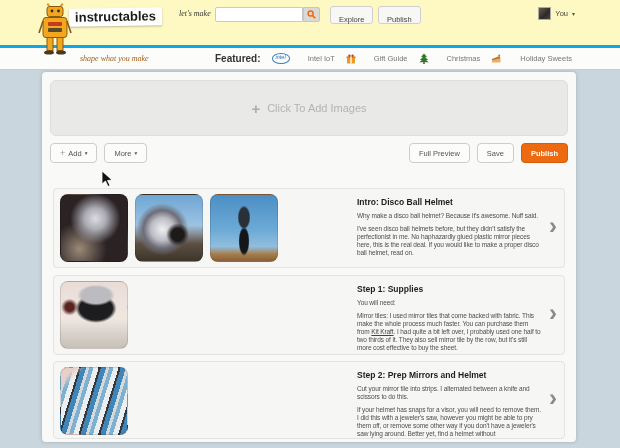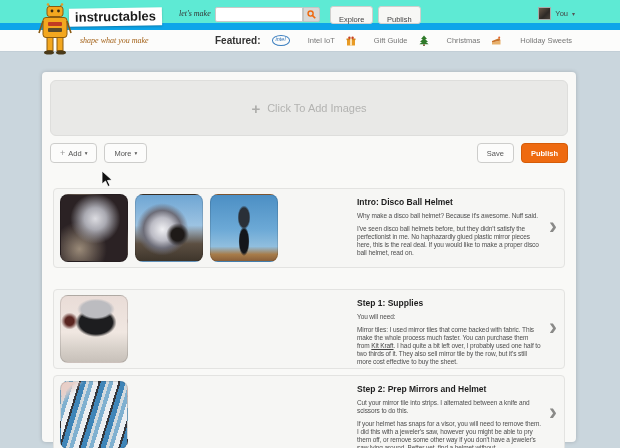--- a/index.html
+++ b/index.html
@@ -5,22 +5,22 @@
   * { box-sizing: border-box; margin: 0; padding: 0; }
   html,body { width:620px; height:448px; }
   body {
     background:#cad6dd;
     font-family:"Liberation Sans", sans-serif;
     position:relative;
     overflow:hidden;
   }
   
   .topbar {
-    position:relative; height:30px; background:#5eead4;
-    border-bottom:7px solid #0ea5e9; z-index:5;
+    position:relative; height:48px; background:#fef9c3;
+    border-bottom:3px solid #0ea5e9; z-index:5;
   }
   .robot { position:absolute; left:36px; top:3px; z-index:7; }
   .logo-box {
     position:absolute; left:69px; top:8px; background:#fff;
     padding:1px 6px 2px; font-weight:bold; font-size:13px; color:#1a1a1a;
     box-shadow:0 1px 2px rgba(0,0,0,.25); transform:rotate(-1deg);
   }
   .lets-make {
     position:absolute; left:179px; top:9px; font-size:8px; font-style:italic;
     color:#333; font-family:"Liberation Serif", serif;
@@ -95,21 +95,21 @@
     font-family:"Liberation Sans", sans-serif;
   }
   .tb-btn .plus-sm { color:#999; font-size:9px; }
   .tb-btn .caret { font-size:5.5px; }
   .tb-spacer { flex:1; }
   .tb-publish { background:#ee6a10; border-color:#d55c08; color:#fff; font-weight:bold; }
   
   .steps { position:absolute; left:11px; right:11px; top:116px; }
   .step-row {
     position:relative; background:#f6f6f4; border:1px solid #e3e3e1;
-    border-radius:4px; margin-bottom:21px; padding:5px; cursor:pointer;
+    border-radius:4px; margin-bottom:7px; padding:5px; cursor:pointer;
   }
   .row-intro { height:80px; }
   .row-step1 { height:80px; margin-bottom:6px; }
   .row-step2 { height:78px; margin-bottom:0; }
   .thumb {
     position:absolute; top:5px; width:68px; height:68px; border-radius:8px;
     border:1px solid rgba(0,0,0,.12);
   }
   .t1 { left:6px; } .t2 { left:81px; } .t3 { left:156px; }
   .th-intro-1 {
@@ -248,20 +248,21 @@
     <button class="tb-btn">
       <span class="plus-sm">+</span>
       <span>Add</span>
       <span class="caret">▾</span>
     </button>
     <button class="tb-btn">
       <span>More</span>
       <span class="caret">▾</span>
     </button>
     <div class="tb-spacer"></div>
+    <button class="tb-btn">Full Preview</button>
     <button class="tb-btn">Save</button>
     <button class="tb-btn tb-publish">Publish</button>
   </div>
 
   <div class="steps">
 
     <div class="step-row row-intro">
       <div class="thumb t1 th-intro-1"></div>
       <div class="thumb t2 th-intro-2"></div>
       <div class="thumb t3 th-intro-3"></div>

